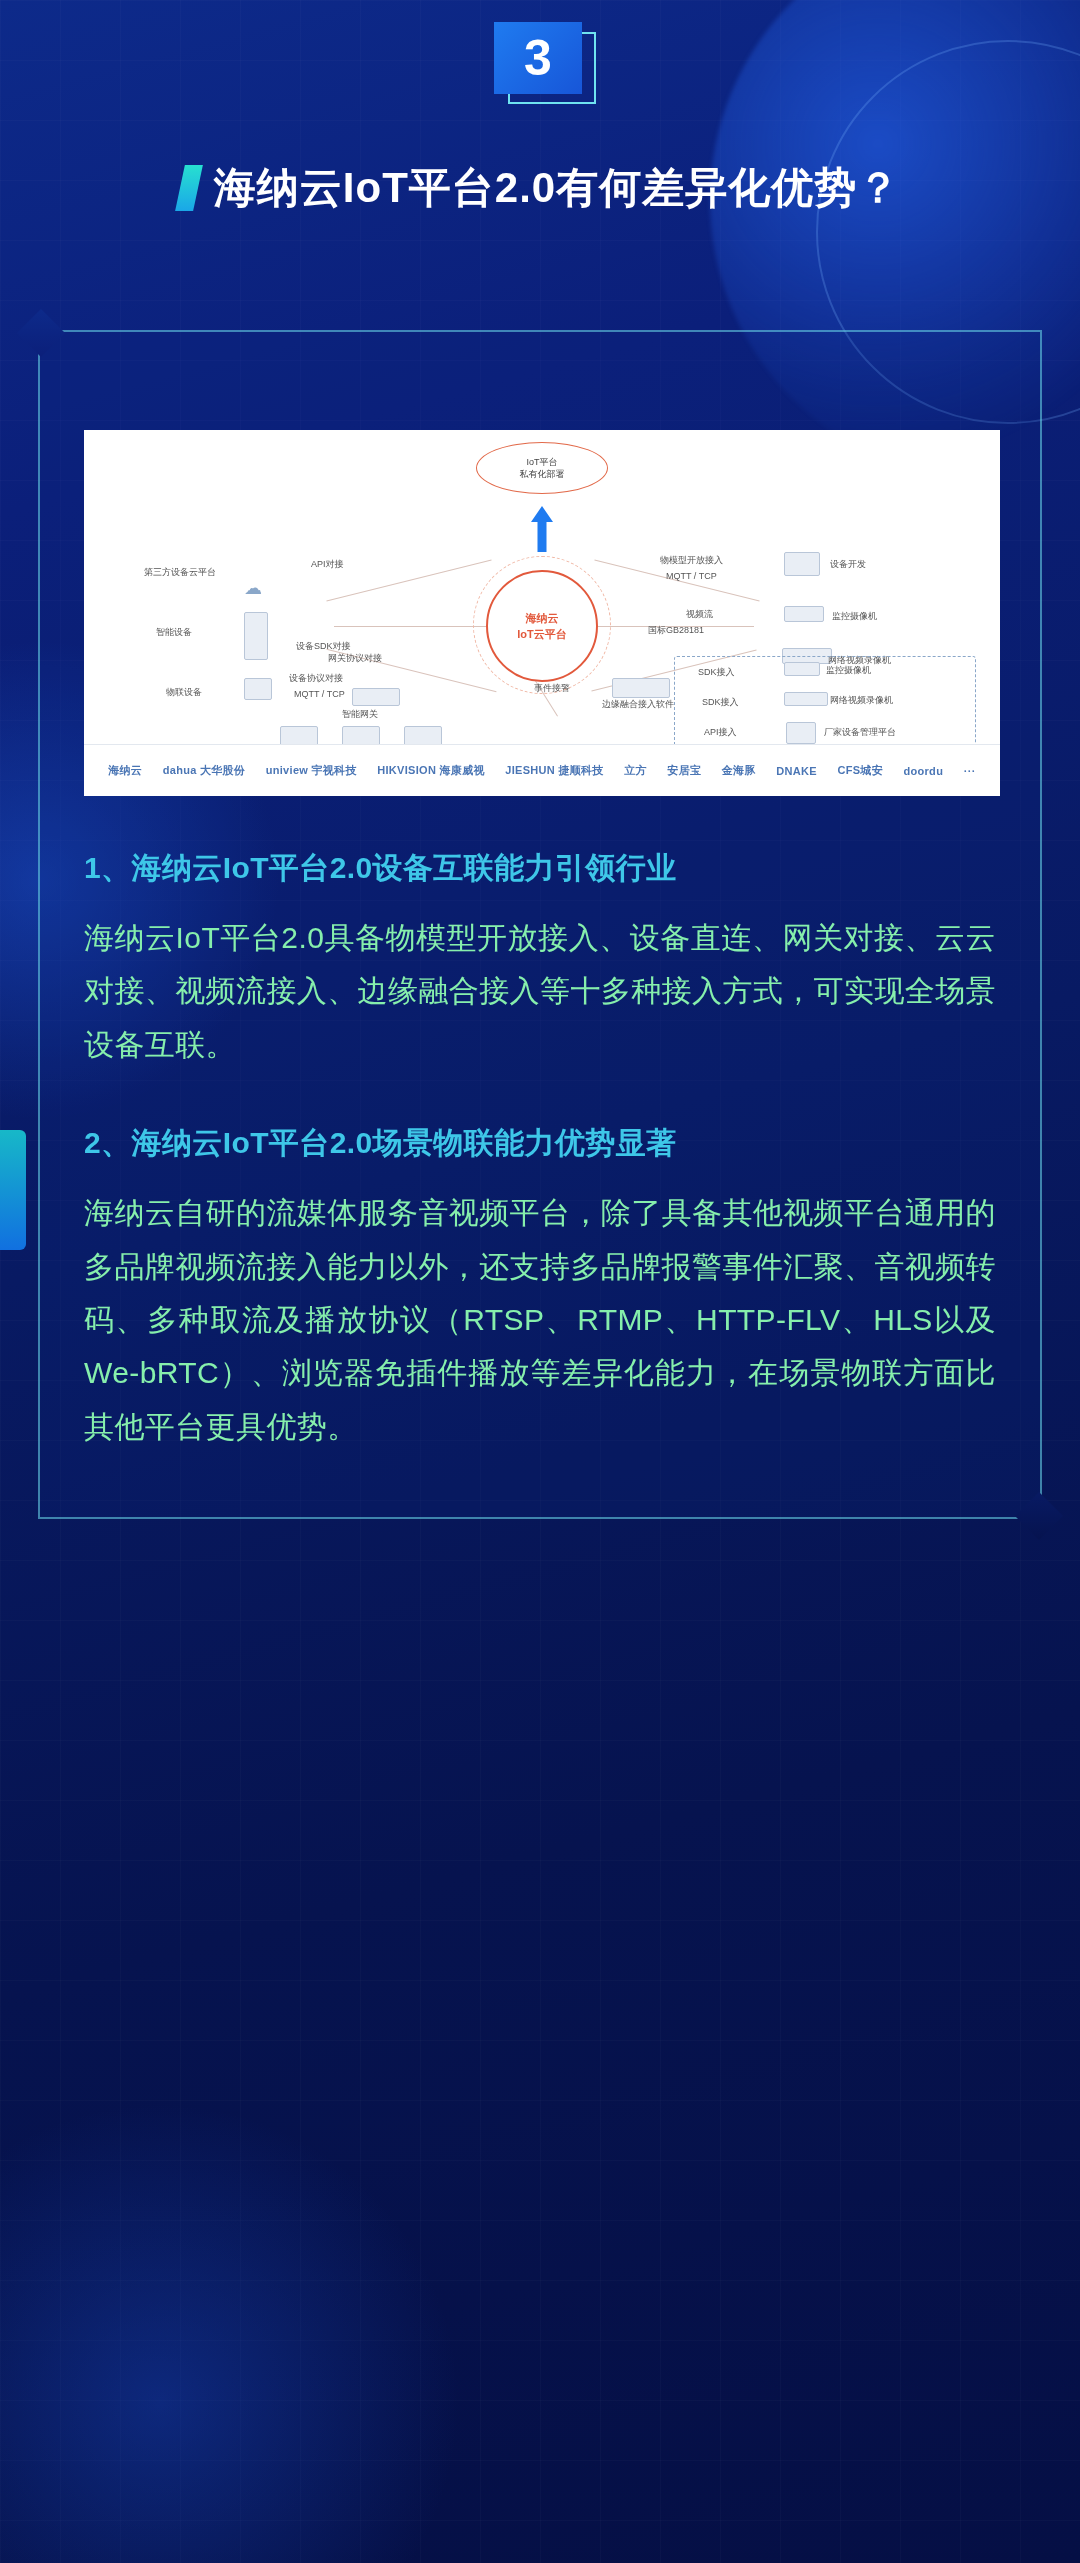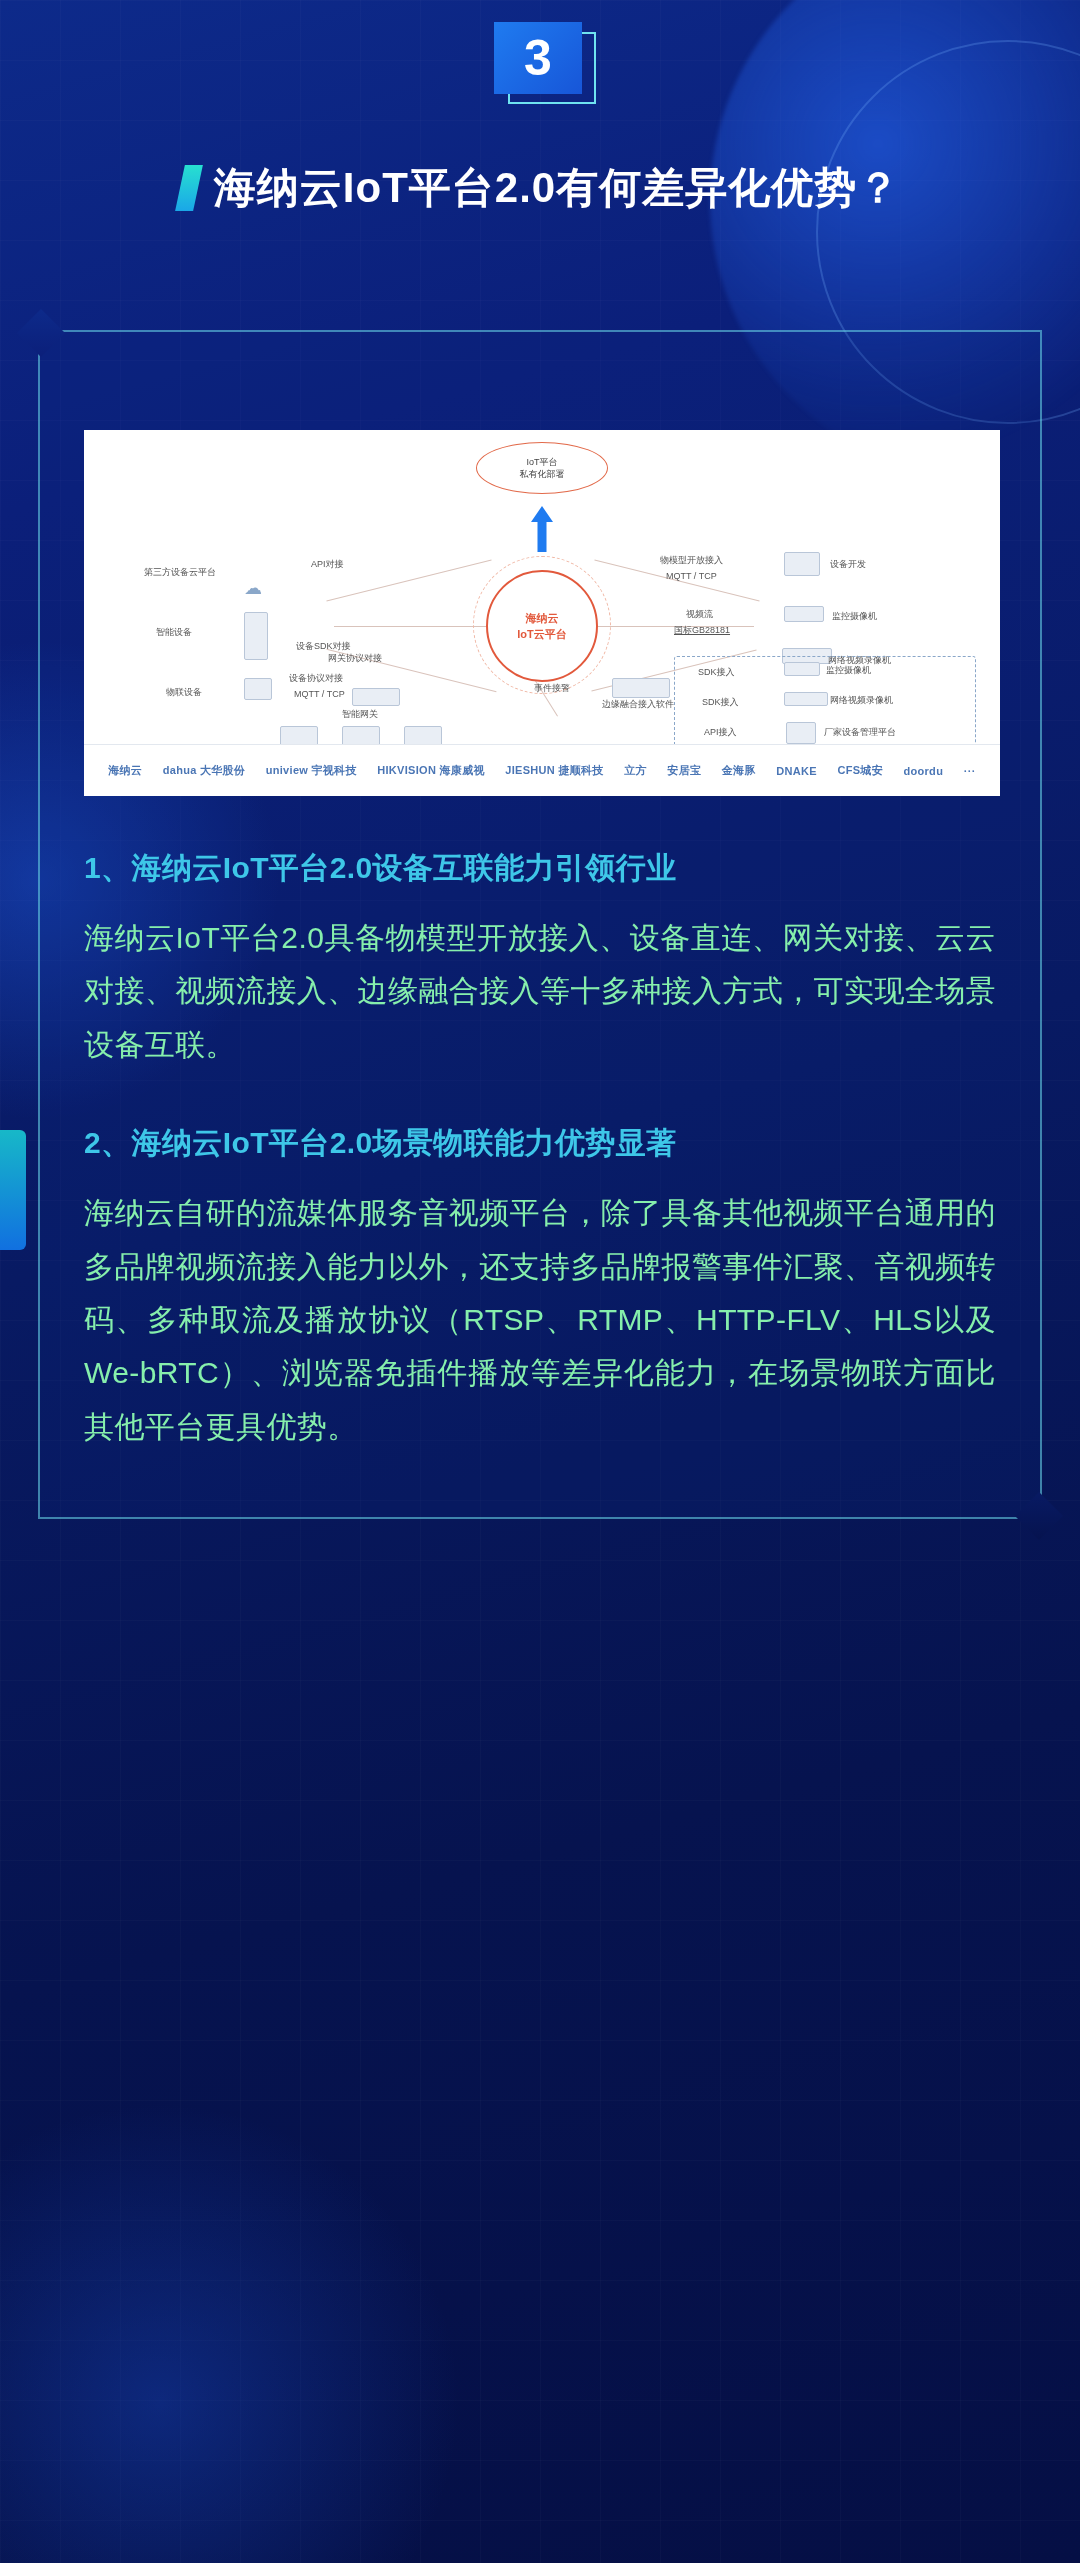--- a/index.html
+++ b/index.html
@@ -375,21 +375,21 @@
     <div class="lbl" style="left:205px; top:242px;">设备协议对接</div>
     <div class="lbl" style="left:210px; top:258px;">MQTT / TCP</div>
     <div class="dev-box" style="left:160px; top:248px; width:26px; height:20px;"></div>
 
     <div class="lbl" style="left:576px; top:124px;">物模型开放接入</div>
     <div class="lbl" style="left:582px; top:140px;">MQTT / TCP</div>
     <div class="dev-box" style="left:700px; top:122px; width:34px; height:22px;"></div>
     <div class="lbl c" style="left:746px; top:128px;">设备开发</div>
 
     <div class="lbl" style="left:602px; top:178px;">视频流</div>
-    <div class="lbl" style="left:590px; top:194px;text-decoration:underline;">国标GB28181</div>
+    <div class="lbl" style="left:564px; top:194px;">国标GB28181</div>
     <div class="dev-box" style="left:700px; top:176px; width:38px; height:14px;"></div>
     <div class="lbl c" style="left:748px; top:180px;">监控摄像机</div>
 
     <div class="dev-box" style="left:698px; top:218px; width:48px; height:14px;"></div>
     <div class="lbl c" style="left:744px; top:224px;">网络视频录像机</div>
 
     <div class="lbl c" style="left:244px; top:222px;">网关协议对接</div>
     <div class="dev-box" style="left:268px; top:258px; width:46px; height:16px;"></div>
     <div class="lbl c" style="left:258px; top:278px;">智能网关</div>
 

